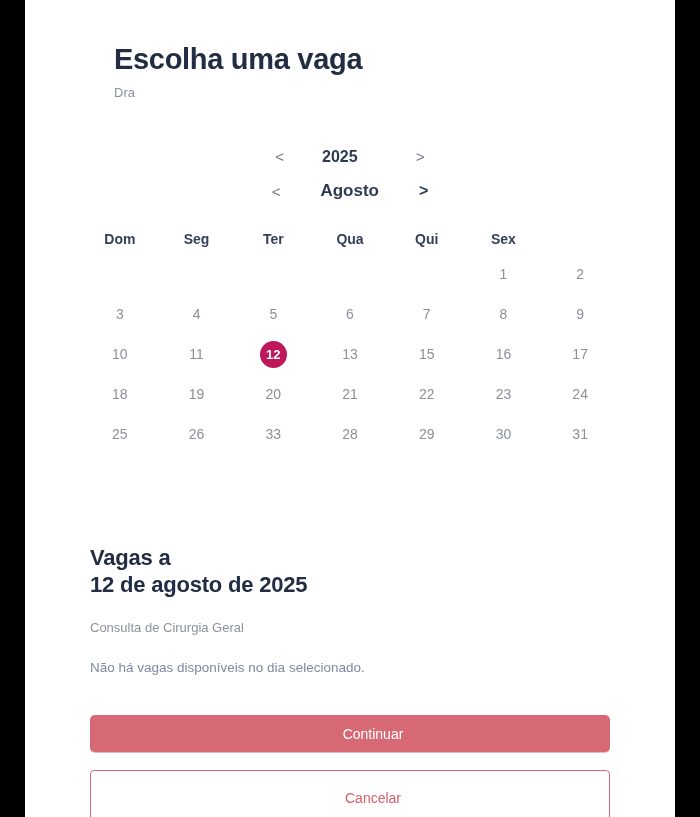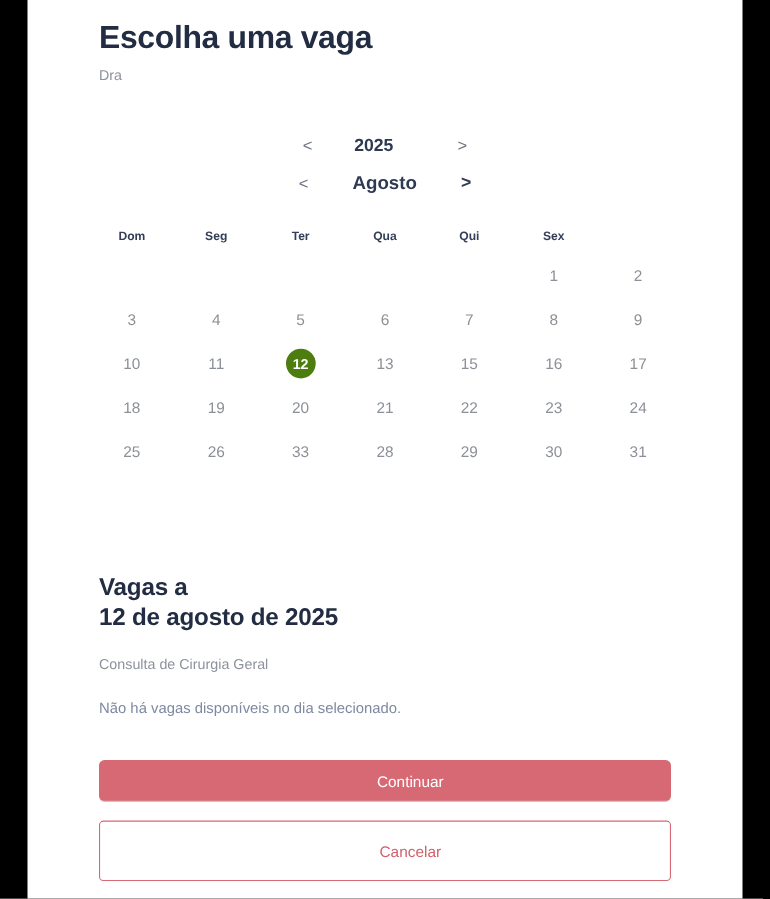--- a/index.html
+++ b/index.html
@@ -14,21 +14,21 @@
     position: absolute;
     left: 25px;
     top: 0;
     width: 650px;
     height: 817px;
     background: #ffffff;
   }
   .content { padding: 18px 0 0 0; }
 
   
-  .page-header { padding: 0 65px; }
+  .page-header { padding: 0 89px; margin-top: 24px; }
   h1.title {
     font-size: 29px;
     font-weight: bold;
     color: #222c42;
     letter-spacing: -0.3px;
     line-height: 34px;
   }
   .subtitle {
     margin-top: 9px;
     font-size: 13px;
@@ -76,36 +76,36 @@
     grid-template-columns: repeat(7, 1fr);
   }
   .cal-cell {
     display: flex;
     align-items: center;
     justify-content: center;
     height: 40px;
   }
   .cal-weekday {
     height: 30px;
-    font-size: 11px;
+    font-size: 14px;
     font-weight: bold;
     color: #333f58;
   }
   .cal-day { cursor: pointer; font-size: 14px; color: #8c9097; }
   .cal-day[data-interactable="false"] { cursor: default; }
   .day-num {
     display: flex;
     align-items: center;
     justify-content: center;
     width: 27px;
     height: 27px;
     border-radius: 50%;
   }
   .day-num.selected {
-    background: #4d7c0f;
+    background: #be185d;
     color: #ffffff;
     font-weight: bold;
     font-size: 13px;
   }
 
   
   .slots-section { margin-top: 50px; padding: 0 65px; }
   .slots-heading {
     font-size: 22px;
     font-weight: bold;

